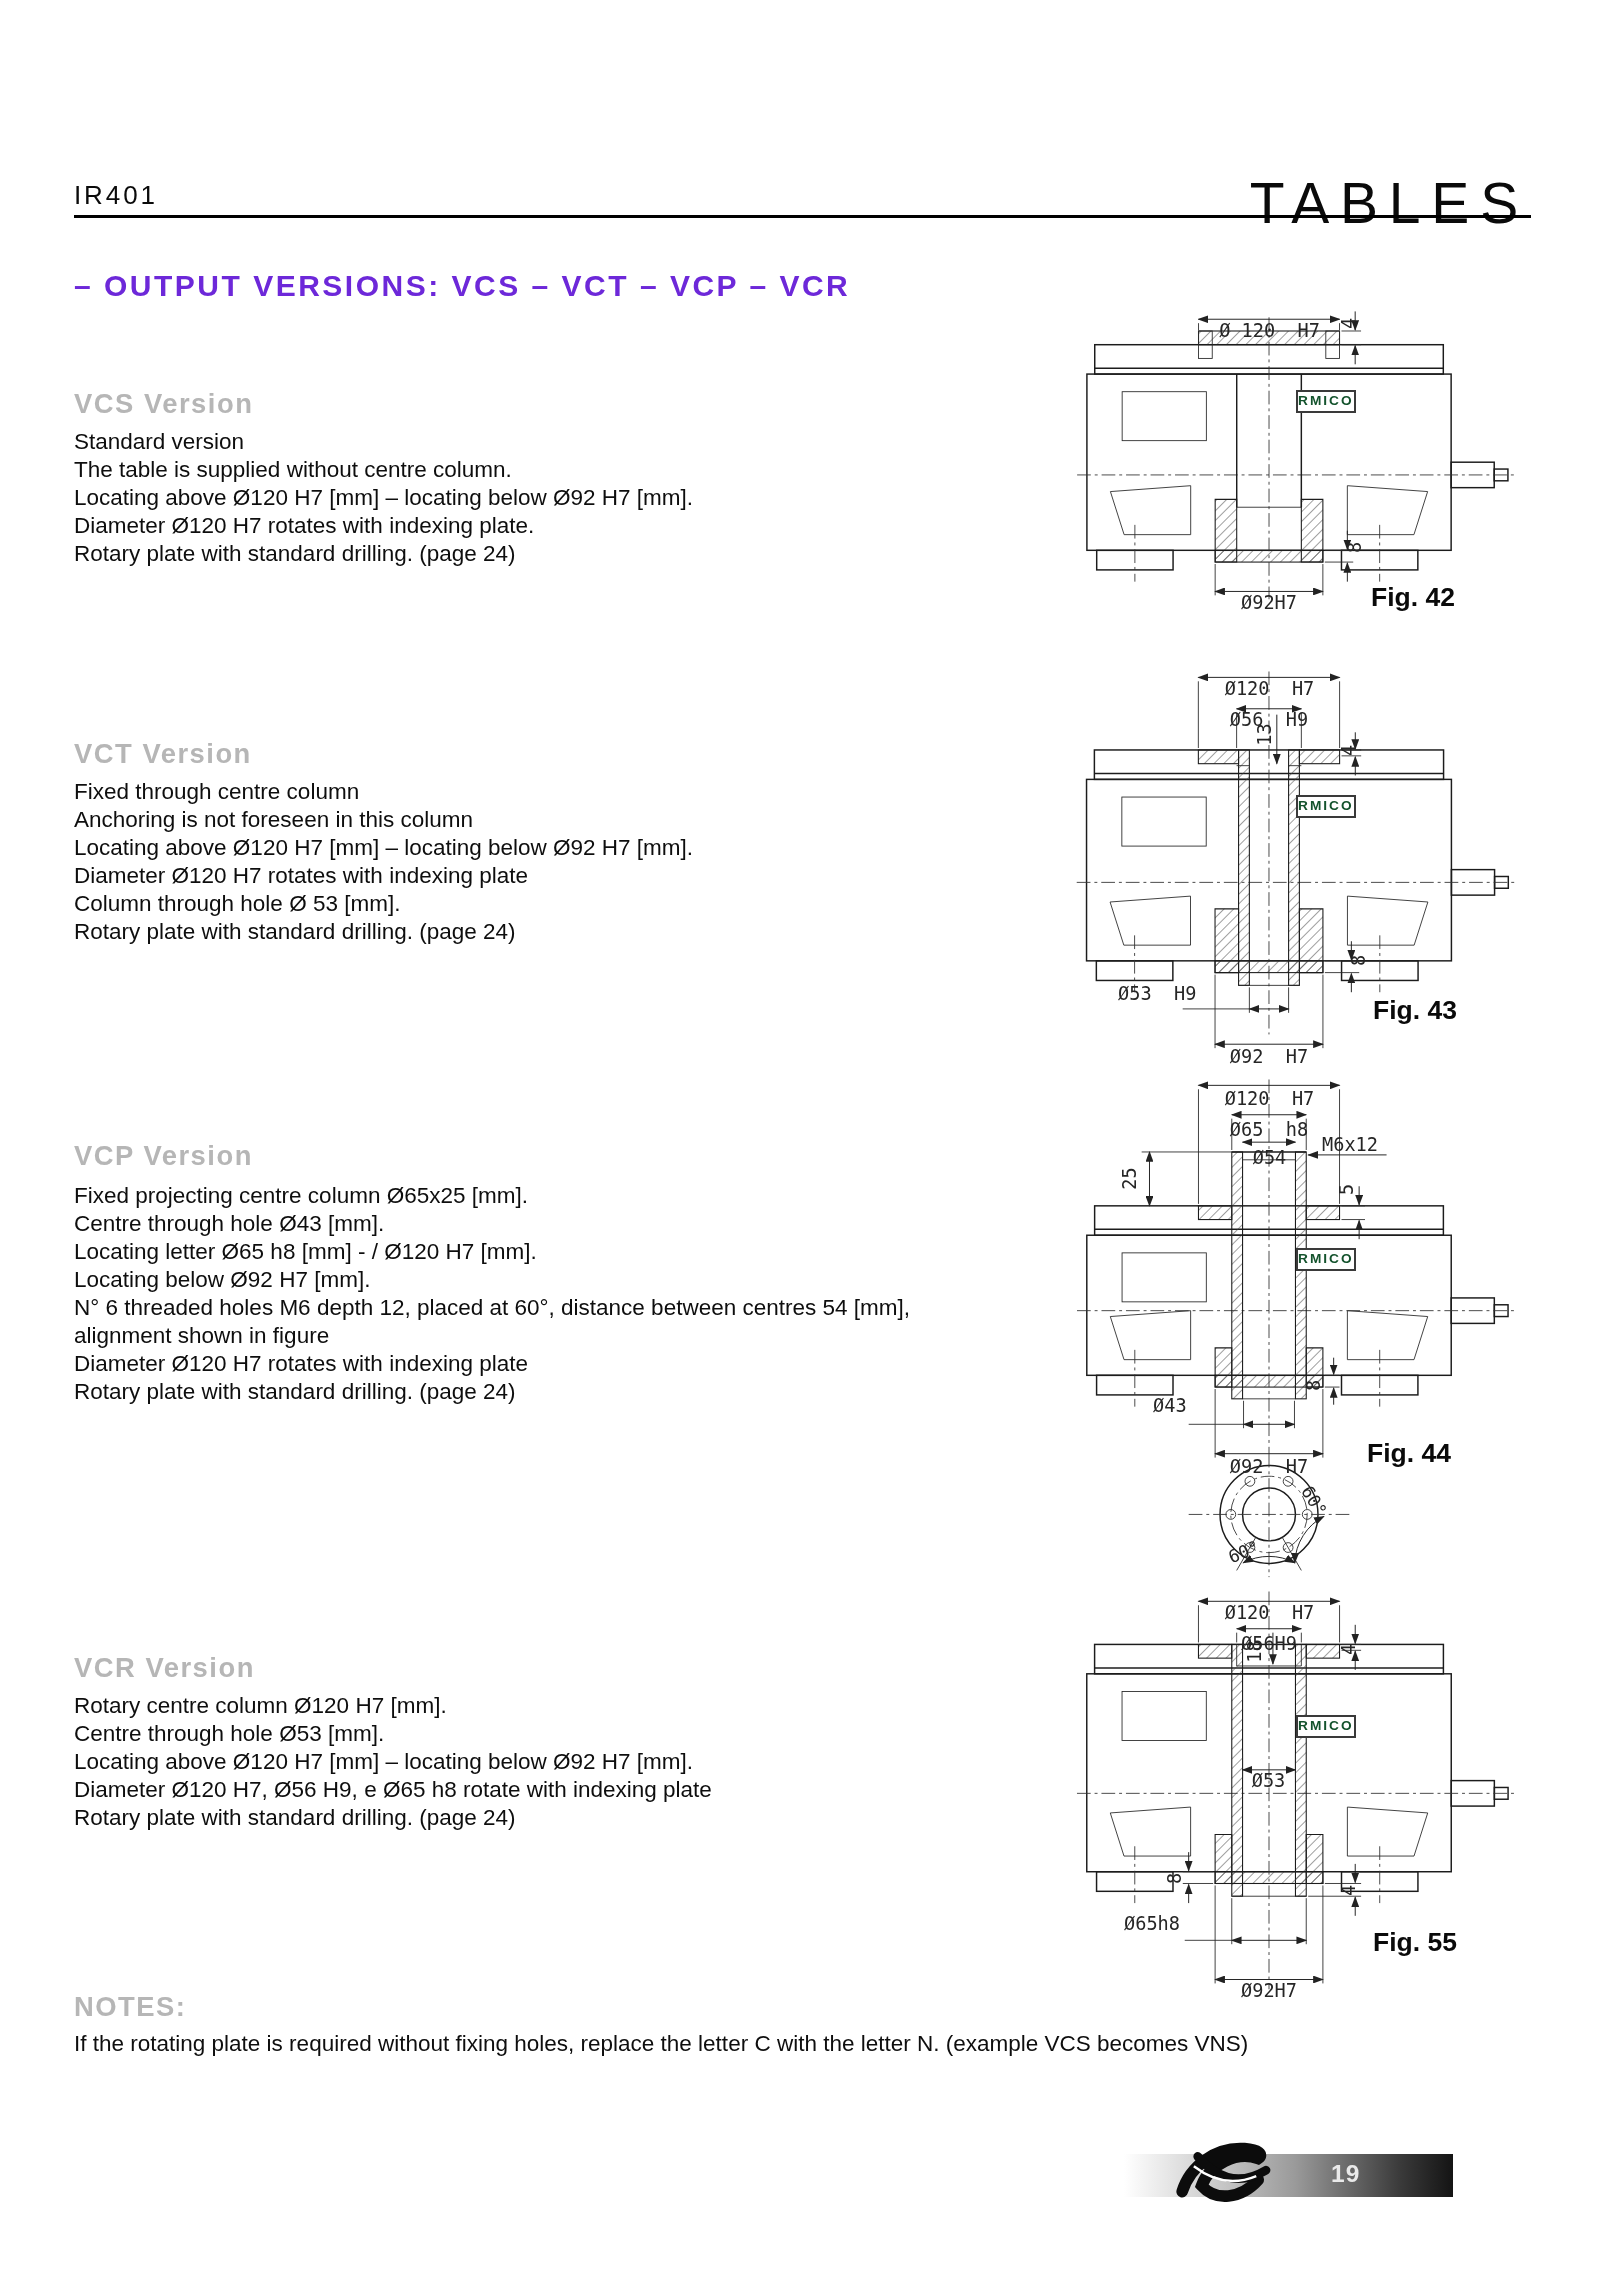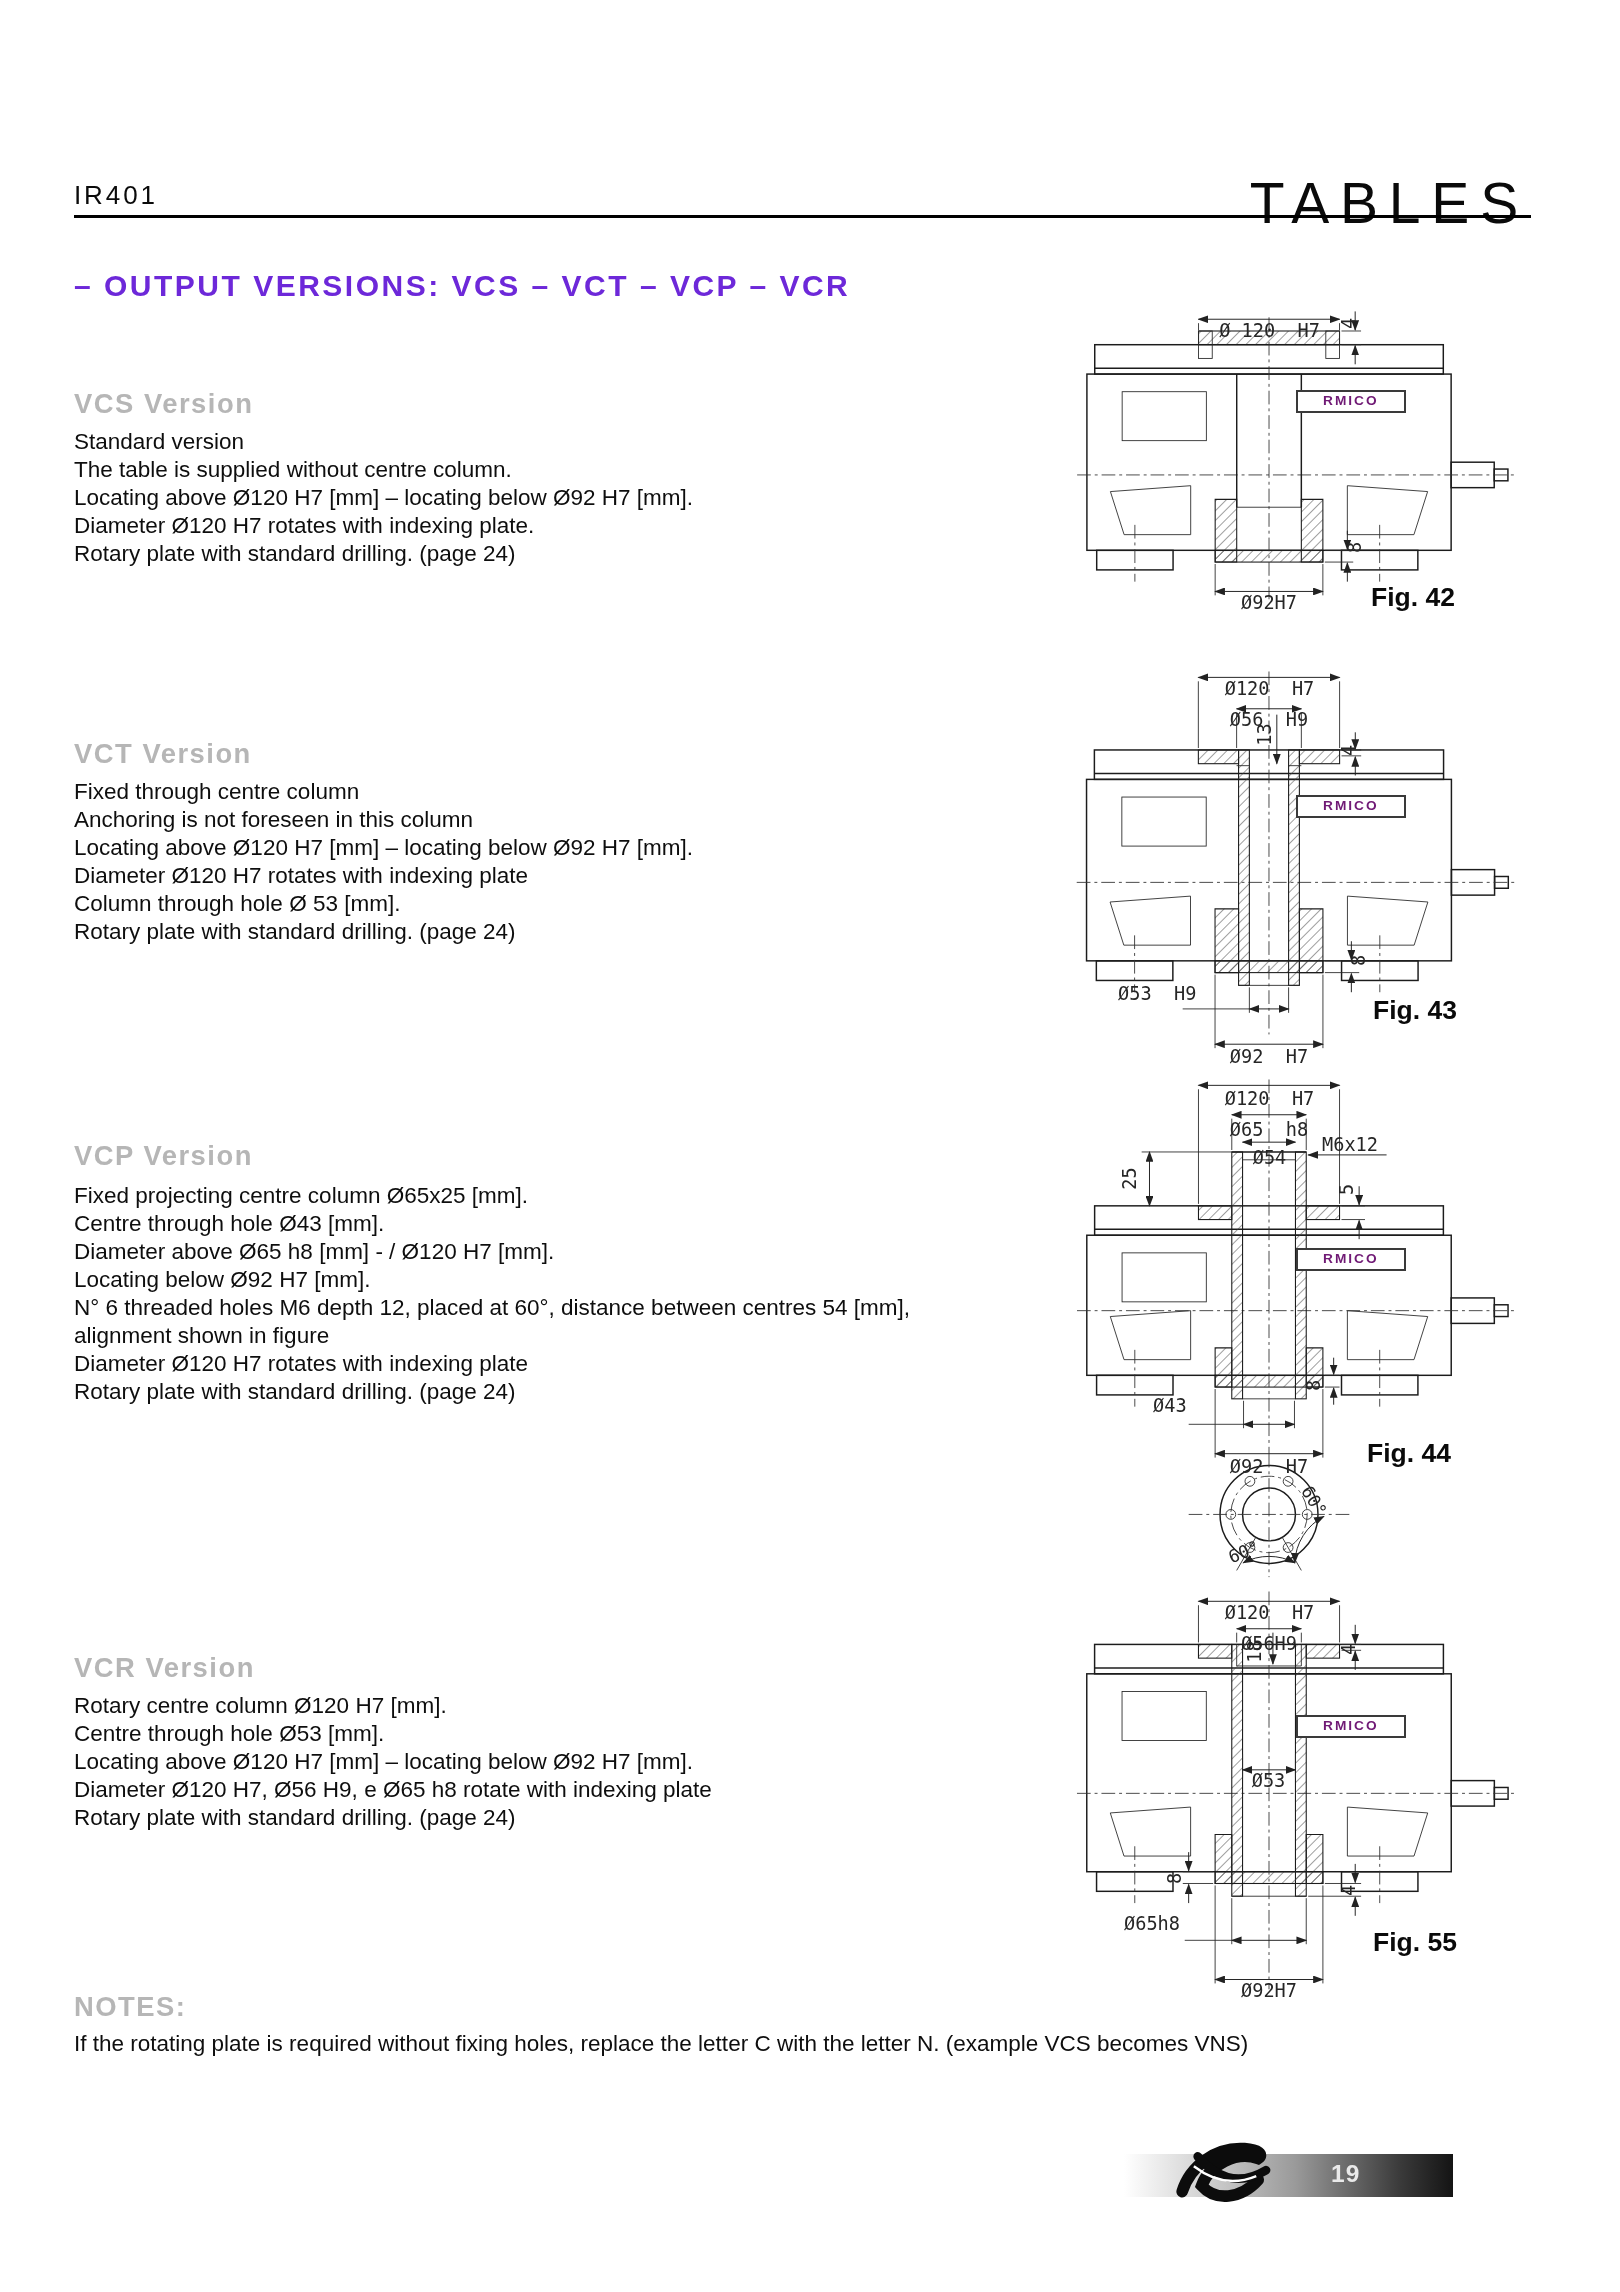--- a/index.html
+++ b/index.html
@@ -26,22 +26,22 @@
   .d{stroke:#222;stroke-width:1;fill:none;}
   .cl{stroke:#333;stroke-width:0.9;fill:none;stroke-dasharray:14 4 3 4;}
   .dim{position:absolute;font-family:"DejaVu Sans Mono", monospace;font-size:18.6px;color:#262626;
        white-space:pre;letter-spacing:0px;}
   .dim.c{text-align:center;margin-top:28px;}
   .dimv{position:absolute;font-family:"DejaVu Sans Mono", monospace;font-size:18.6px;color:#262626;
         white-space:pre;transform:rotate(-90deg);transform-origin:center;}
   .ang{position:absolute;font-family:"DejaVu Sans Mono", monospace;font-size:17.6px;color:#262626;}
   .a1{transform:rotate(-22deg);} .a2{transform:rotate(58deg);}
   .fig-caption{position:absolute;font-size:26.5px;font-weight:700;color:#0a0a0a;white-space:nowrap;margin-top:8px;}
-  .logo-box{position:absolute;border:2px solid #3a3a3a;padding:1px 25px;font-size:13.7px;font-weight:700;
-            color:#701a75;letter-spacing:2px;background:#fff;line-height:16.7px;}
+  .logo-box{position:absolute;border:2px solid #3a3a3a;padding:1px 0;font-size:13.7px;font-weight:700;
+            color:#14532d;letter-spacing:2px;background:#fff;line-height:16.7px;}
   
   .footer-bar{position:absolute;left:1124px;top:2154px;width:329px;height:43px;
     background:linear-gradient(90deg,#ffffff 0%,#d6d6d6 22%,#9a9a9a 52%,#3a3a3a 84%,#141414 100%);}
   .page-num{position:absolute;left:1331px;top:2160px;font-size:24.5px;font-weight:700;color:#e9e9e9;
             letter-spacing:1px;}
   .brand-logo{position:absolute;left:1168px;top:2137px;}
 </style>
 </head>
 <body>
 
@@ -80,21 +80,21 @@
     <div>Locating above Ø120 H7 [mm] – locating below Ø92 H7 [mm].</div>
     <div>Diameter Ø120 H7 rotates with indexing plate</div>
     <div>Column through hole Ø 53 [mm].</div>
     <div>Rotary plate with standard drilling. (page 24)</div>
   </div>
 
   <div class="ver-head" style="top:1140px">VCP Version</div>
   <div class="ver-body" style="top:1182px">
     <div>Fixed projecting centre column Ø65x25 [mm].</div>
     <div>Centre through hole Ø43 [mm].</div>
-    <div>Diameter above Ø65 h8 [mm] - / Ø120 H7 [mm].</div>
+    <div>Locating letter Ø65 h8 [mm] - / Ø120 H7 [mm].</div>
     <div>Locating below Ø92 H7 [mm].</div>
     <div>N° 6 threaded holes M6 depth 12, placed at 60°, distance between centres 54 [mm],</div>
     <div>alignment shown in figure</div>
     <div>Diameter Ø120 H7 rotates with indexing plate</div>
     <div>Rotary plate with standard drilling. (page 24)</div>
   </div>
 
   <div class="ver-head" style="top:1652px">VCR Version</div>
   <div class="ver-body" style="top:1692px">
     <div>Rotary centre column Ø120 H7 [mm].</div>

